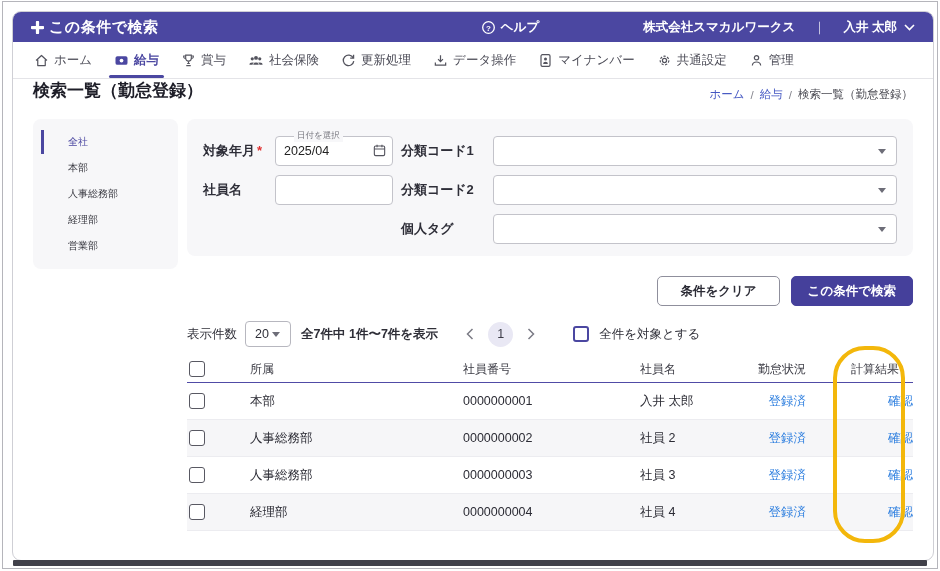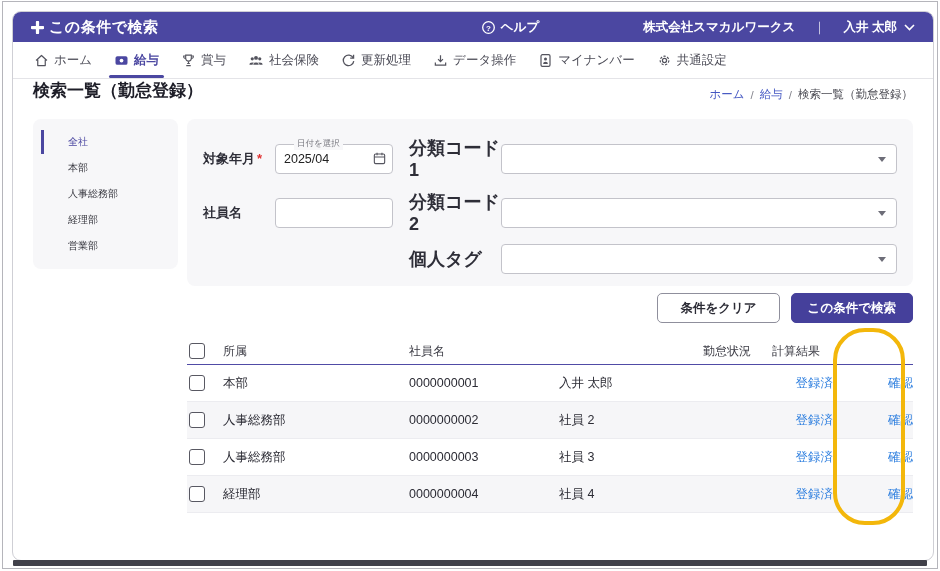--- a/index.html
+++ b/index.html
@@ -34,21 +34,21 @@
   .main-row { margin-top: 17px; display: flex; gap: 9px; align-items: flex-start; }
   .sidebar { width: 145px; background: #f7f7f9; border-radius: 8px; padding: 9px 0; }
   .side-item { font-size: 10px; color: #3a3a42; padding: 5px 24px; margin: 2px 8px; cursor: pointer; border-left: 3px solid transparent; }
   .side-item.selected { color: #4b47a1; border-left-color: #4b47a1; }
 
   .filter-card { flex: 1; background: #f7f7f9; border-radius: 8px; padding: 8px 16px 12px; }
   .filter-row { display: flex; align-items: center; margin-top: 9px; }
   .f-label1 { width: 72px; font-size: 13px; font-weight: bold; color: #2e2e38; }
   .req { color: #e03030; margin-left: 2px; }
   .f-field-sm { width: 118px; position: relative; }
-  .f-label2 { width: 92px; margin-left: 16px; font-size: 18px; font-weight: bold; color: #2e2e38; }
+  .f-label2 { width: 92px; margin-left: 8px; font-size: 13px; font-weight: bold; color: #2e2e38; }
   .f-select { flex: 1; height: 30px; background: #fff; border: 1px solid #c3c3ca; border-radius: 4px; position: relative; cursor: pointer; }
   .tri-down { position: absolute; right: 10px; top: 50%; margin-top: -2px; width: 0; height: 0; border-left: 4px solid transparent; border-right: 4px solid transparent; border-top: 5px solid #6d6d78; }
   .text-input { width: 100%; height: 30px; border: 1px solid #c3c3ca; border-radius: 4px; font-size: 12.5px; padding: 0 8px; font-family: inherit; background: #fff; color: #222; }
   .date-wrap { position: relative; }
   .float-label { position: absolute; top: -6px; left: 19px; background: #f7f7f9; padding: 0 3px; font-size: 8.5px; color: #77777f; z-index: 2; }
   .date-input { }
   .cal-btn { position: absolute; right: 6px; top: 7px; cursor: pointer; line-height: 0; }
 
   .actions-row { margin-top: 7px; display: flex; justify-content: flex-end; gap: 11px; }
   .btn { height: 30px; border-radius: 5px; font-size: 12.5px; font-weight: bold; display: inline-flex; align-items: center; justify-content: center; gap: 6px; cursor: pointer; font-family: inherit; }
@@ -61,21 +61,21 @@
   .count-text { font-weight: bold; margin-right: 22px; }
   .pager { display: flex; align-items: center; gap: 8px; margin-right: 32px; }
   .pager-btn { width: 20px; height: 20px; display: flex; align-items: center; justify-content: center; cursor: pointer; }
   .page-num { width: 25px; height: 25px; border-radius: 50%; background: #e9e8f4; color: #3b3b46; display: flex; align-items: center; justify-content: center; font-size: 12.5px; cursor: pointer; }
   .cb { width: 16px; height: 16px; background: #fff; border-radius: 3px; cursor: pointer; }
   .cb-purple { border: 2px solid #4b47a1; }
   .cb-gray { border: 1.5px solid #585862; }
   .select-all-label { margin-left: 10px; }
 
   .table-wrap { margin-top: 9px; position: relative; }
-  .tgrid { display: grid; grid-template-columns: 36px 186px 150px 1fr 82px 76px; align-items: center; }
+  .tgrid { display: grid; grid-template-columns: 36px 186px 150px 1fr 82px 76px; align-items: center; gap: 27px; }
   .thead { height: 27px; border-bottom: 1.5px solid #504ba6; font-size: 12px; color: #3b3b44; }
   .trow { height: 37px; font-size: 12.5px; color: #2c2c35; border-bottom: 1px solid #ececf0; }
   .trow.alt { background: #f6f6f8; }
   .trow:last-child { border-bottom: 1px solid #d6d6dc; }
   .cell-r { text-align: right; padding-right: 4px; }
   .cell-c { text-align: center; }
   .link { color: #2e7fdf; cursor: pointer; text-align: right; }
   .highlight-oval { position: absolute; top: -10px; left: calc(100% - 80px); width: 72px; height: 197px; border: 4px solid #f3b70b; border-radius: 32px; pointer-events: none; }
 </style>
 </head>
@@ -169,20 +169,27 @@
               <path d="M5.4 11.6 a2.6 2.4 0 0 1 5.2 0 z" fill="#54545e"></path>
             </svg></span>
         <span>マイナンバー</span>
       </div>
       <div class="nav-item">
         <span style="line-height:0"><svg width="15" height="15" viewBox="0 0 16 16">
               <circle cx="8" cy="8" r="2.2" fill="none" stroke="#54545e" stroke-width="1.3"></circle>
               <circle cx="8" cy="8" r="4.6" fill="none" stroke="#54545e" stroke-width="1.3" stroke-dasharray="2.4 1.6"></circle>
             </svg></span>
         <span>共通設定</span>
+      </div>
+      <div class="nav-item">
+        <span style="line-height:0"><svg width="15" height="15" viewBox="0 0 16 16">
+              <circle cx="8" cy="5" r="2.3" fill="none" stroke="#54545e" stroke-width="1.3"></circle>
+              <path d="M3.6 13.4 a4.4 3.8 0 0 1 8.8 0" fill="none" stroke="#54545e" stroke-width="1.3"></path>
+            </svg></span>
+        <span>管理</span>
       </div>
     </div>
 
     <div class="content">
 
       <div class="title-row">
         <div class="page-title">検索一覧（勤怠登録）</div>
         <div class="breadcrumb">
           <span class="bc-link">ホーム</span>
           <span>/</span>
@@ -239,25 +246,49 @@
           </div>
         </div>
       </div>
 
       <div class="actions-row">
         <button class="btn btn-outline">条件をクリア</button>
         <button class="btn btn-primary">この条件で検索</button>
       </div>
 
       <div class="list-area">
+        <div class="controls-row">
+          <span>表示件数</span>
+          <div class="page-size-box">
+            <span>20</span>
+            <span class="tri-down"></span>
+          </div>
+          <span class="count-text">全7件中 1件〜7件を表示</span>
+          <div class="pager">
+            <span class="pager-btn">
+                <svg width="8" height="12" viewBox="0 0 8 12">
+                  <path d="M6.5 1 L1.5 6 L6.5 11" fill="none" stroke="#7b7b85" stroke-width="1.5"></path>
+                </svg>
+              </span>
+            <span class="page-num">1</span>
+            <span class="pager-btn">
+                <svg width="8" height="12" viewBox="0 0 8 12">
+                  <path d="M1.5 1 L6.5 6 L1.5 11" fill="none" stroke="#7b7b85" stroke-width="1.5"></path>
+                </svg>
+              </span>
+          </div>
+          <span class="cb cb-purple"></span>
+          <span class="select-all-label">全件を対象とする</span>
+        </div>
 
         <div class="table-wrap">
           <div class="tgrid thead">
             <span class="cb cb-gray" style="margin-left:2px"></span>
             <span>所属</span>
+            <span>社員番号</span>
             <span>社員名</span>
             <span class="cell-r">勤怠状況</span>
             <span class="cell-c">計算結果</span>
           </div>
 
           <div class="tgrid trow">
             <span class="cb cb-gray" style="margin-left:2px"></span>
             <span>本部</span>
             <span>0000000001</span>
             <span>入井 太郎</span>

